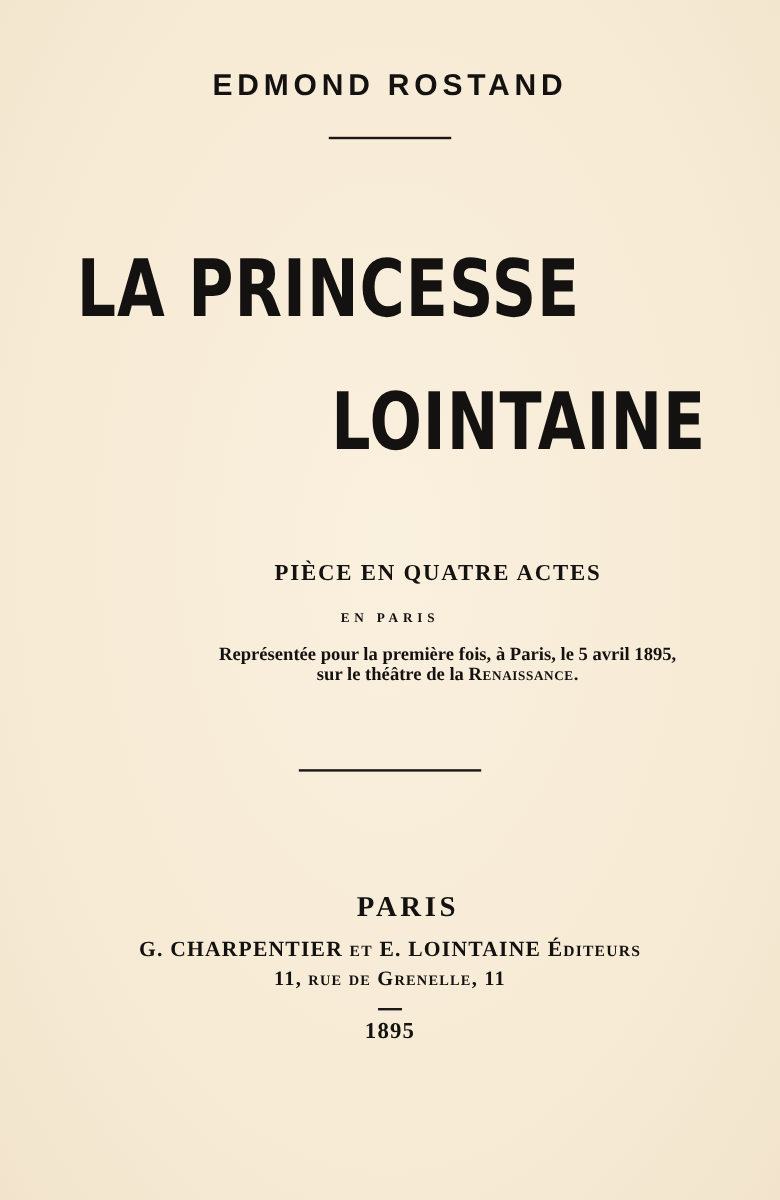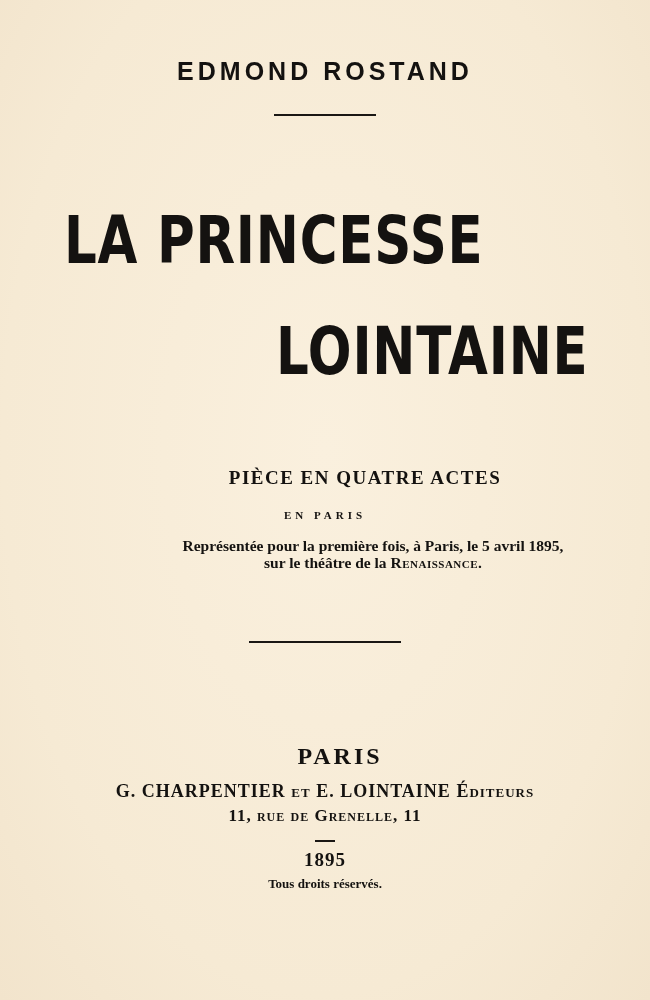--- a/index.html
+++ b/index.html
@@ -160,15 +160,14 @@
   <div class="abs center publisher">
     <span>G. CHARPENTIER </span><span class="sc">et</span><span> E. LOINTAINE </span><span class="sc">Éditeurs</span>
   </div>
 
   <div class="abs center address">11, rue de Grenelle, 11</div>
 
   <div class="abs rule rule-small"></div>
 
   <div class="abs center year">1895</div>
 
-  <div class="abs center rights">Tous droits réservés.</div>
 
 </div>
 
 </body></html>

